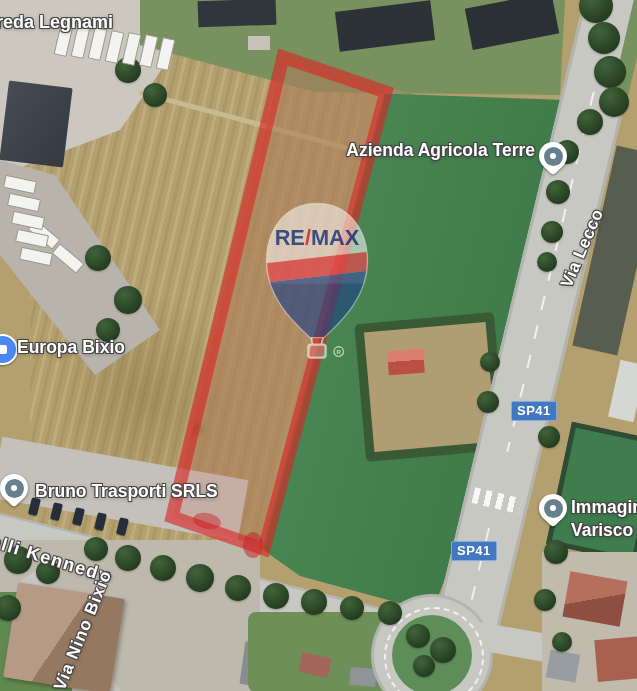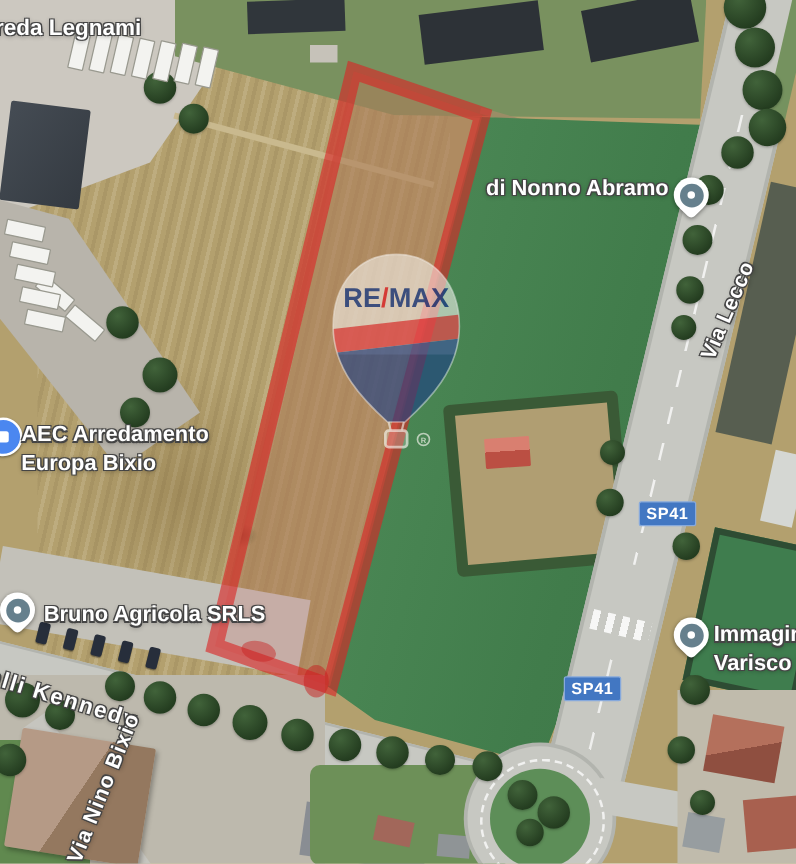--- a/index.html
+++ b/index.html
@@ -189,46 +189,45 @@
     <line x1="63" y1="158" x2="65" y2="166" stroke="rgba(245,243,236,.8)" stroke-width="2"></line>
     <line x1="77" y1="158" x2="75" y2="166" stroke="rgba(245,243,236,.8)" stroke-width="2"></line>
     <rect x="60" y="166" width="20" height="15" rx="3" fill="rgba(245,243,236,.3)" stroke="rgba(245,243,236,.85)" stroke-width="2.5"></rect>
     <circle cx="95" cy="174" r="5.5" fill="none" stroke="rgba(245,243,236,.85)" stroke-width="1.5"></circle>
     <text x="95" y="177" text-anchor="middle" font-size="7" font-weight="bold" fill="rgba(245,243,236,.9)" font-family="Liberation Sans, sans-serif">R</text>
   </svg>
 
   <div class="maplabel" style="left:-4px;top:12px;font-size:18px;">reda Legnami</div>
 
   <div class="maplabel" style="right:102px;top:139px;font-size:17.5px;line-height:23px;text-align:right;">
-    <span>di Nonno Abramo</span>
+    <span>Azienda Agricola Terre</span>
   </div>
   <div class="pin" style="left:539px;top:142px;">
     <i class="tail"></i>
       <i class="body"></i>
       <i class="inner"></i>
       <i class="dot"></i>
   </div>
 
   <div class="maplabel" style="left:557px;top:283px;font-size:17px;letter-spacing:.5px;transform:rotate(-67deg);transform-origin:0 0;">Via Lecco</div>
 
   <div class="pin-blue" style="left:-13px;top:334px;"></div>
   <div class="maplabel" style="left:17px;top:336px;font-size:17.5px;line-height:23px;">
-    <span>AEC Arredamento</span>
     <span>Europa Bixio</span>
   </div>
 
   <div class="badge" style="left:511px;top:401px;">SP41</div>
 
   <div class="pin" style="left:0px;top:474px;">
     <i class="tail"></i>
       <i class="body"></i>
       <i class="inner"></i>
       <i class="dot"></i>
   </div>
-  <div class="maplabel" style="left:35px;top:481px;font-size:17.5px;">Bruno Agricola SRLS</div>
+  <div class="maplabel" style="left:35px;top:481px;font-size:17.5px;">Bruno Trasporti SRLS</div>
 
   <div class="pin" style="left:539px;top:494px;">
     <i class="tail"></i>
       <i class="body"></i>
       <i class="inner"></i>
       <i class="dot"></i>
   </div>
   <div class="maplabel" style="left:571px;top:496px;font-size:17.5px;line-height:23px;">
     <span>Immagin</span>
     <span>Varisco P</span>

